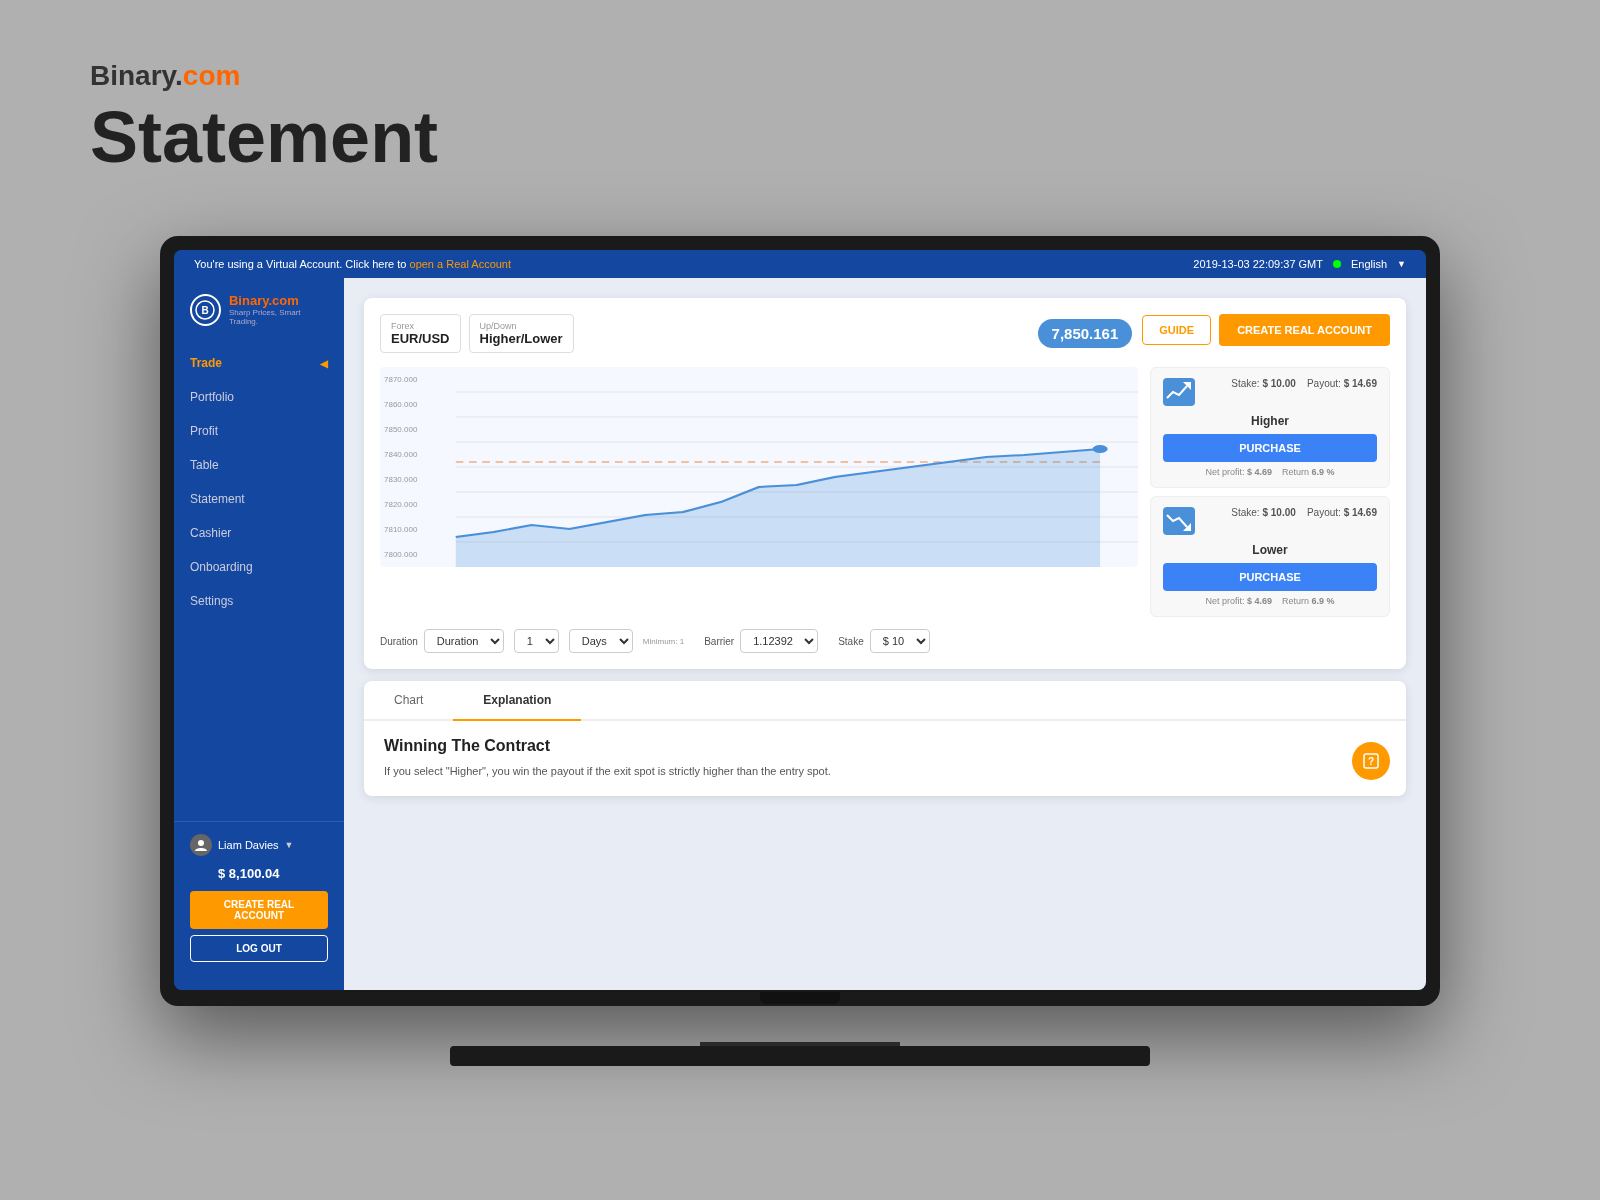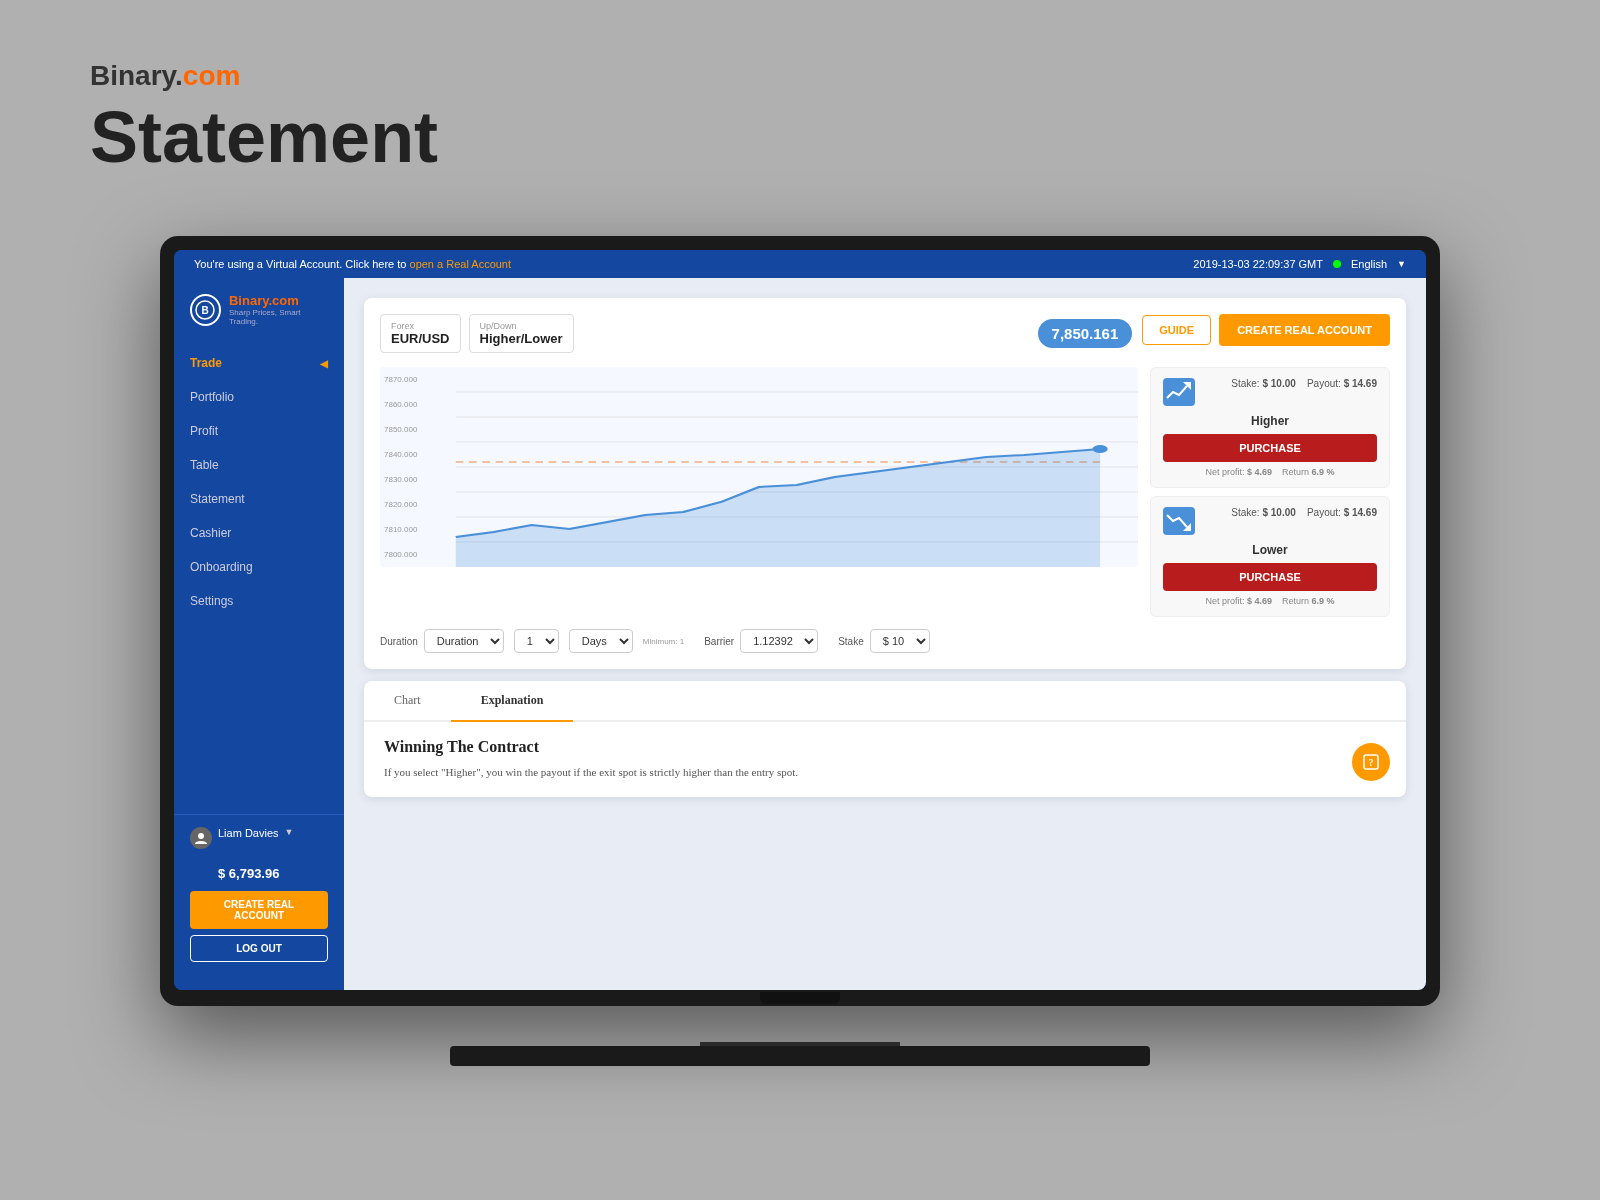--- a/index.html
+++ b/index.html
@@ -204,24 +204,25 @@
       font-size: 10px;
       color: #f90;
     }
 
     .sidebar-user {
       padding: 12px 16px;
       border-top: 1px solid #2a5ac0;
     }
     .user-info {
       display: flex;
+      align-items: center;
       gap: 6px;
       color: #fff;
       font-size: 11px;
-      margin-bottom: 17px;
+      margin-bottom: 10px;
     }
     .user-avatar {
       width: 22px;
       height: 22px;
       border-radius: 50%;
       background: #666;
       display: flex;
       align-items: center;
       justify-content: center;
       color: #fff;
@@ -416,21 +417,21 @@
     .option-label {
       font-size: 12px;
       font-weight: bold;
       color: #333;
       text-align: center;
       margin-bottom: 6px;
     }
     .btn-purchase {
       display: block;
       width: 100%;
-      background: #b91c1c;
+      background: #3b82f6;
       color: #fff;
       border: none;
       padding: 8px;
       border-radius: 4px;
       font-size: 11px;
       font-weight: bold;
       cursor: pointer;
       text-transform: uppercase;
     }
     .option-footer {
@@ -469,21 +470,20 @@
       font-size: 8px;
       color: #999;
     }
 
     
     .bottom-section {
       background: #fff;
       border-radius: 8px;
       box-shadow: 0 2px 10px rgba(0,0,0,0.1);
       overflow: hidden;
-      font-family: Liberation Serif, serif;
     }
     .bottom-tabs {
       display: flex;
       border-bottom: 2px solid #eee;
     }
     .tab-item {
       padding: 12px 30px;
       font-size: 12px;
       color: #666;
       cursor: pointer;
@@ -594,21 +594,21 @@
             <div class="user-info">
               <div class="user-avatar">
                 <svg width="14" height="14" viewBox="0 0 14 14">
                     <circle cx="7" cy="5" r="3" fill="white"></circle>
                     <path d="M1 13c0-4 12-4 12 0" fill="white"></path>
                   </svg>
               </div>
               <span>Liam Davies</span>
               <span style="font-size:9px;color:#ccc;">▼</span>
             </div>
-            <div class="user-balance">$ 6,793.96</div>
+            <div class="user-balance">$ 8,100.04</div>
             <button class="btn-create-real">CREATE REAL ACCOUNT</button>
             <button class="btn-logout">LOG OUT</button>
           </div>
         </div>
 
         <div class="content-area">
 
           <div class="trade-card">
 
             <div class="trade-header">

